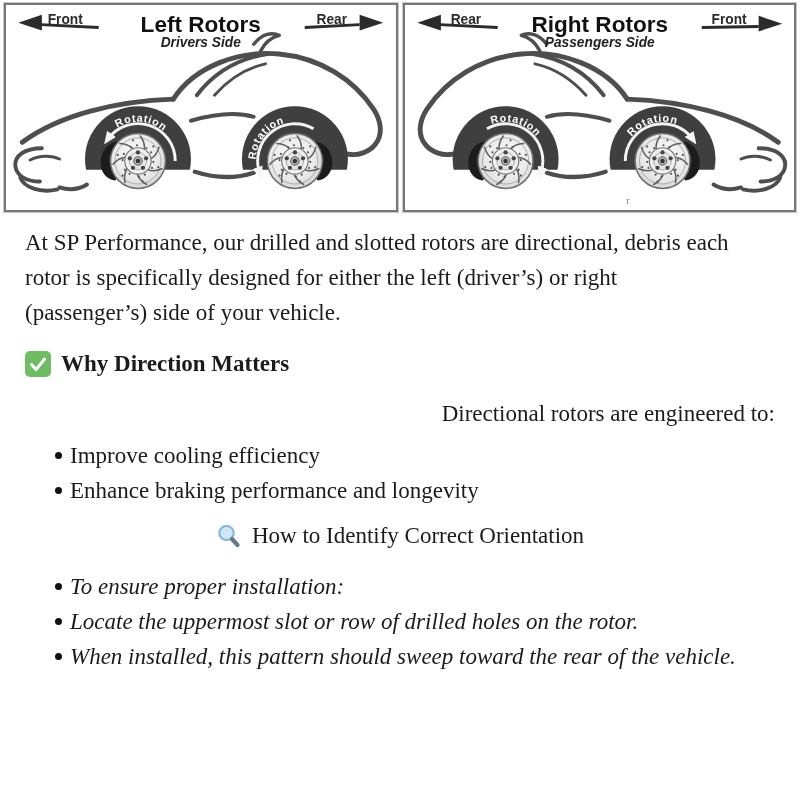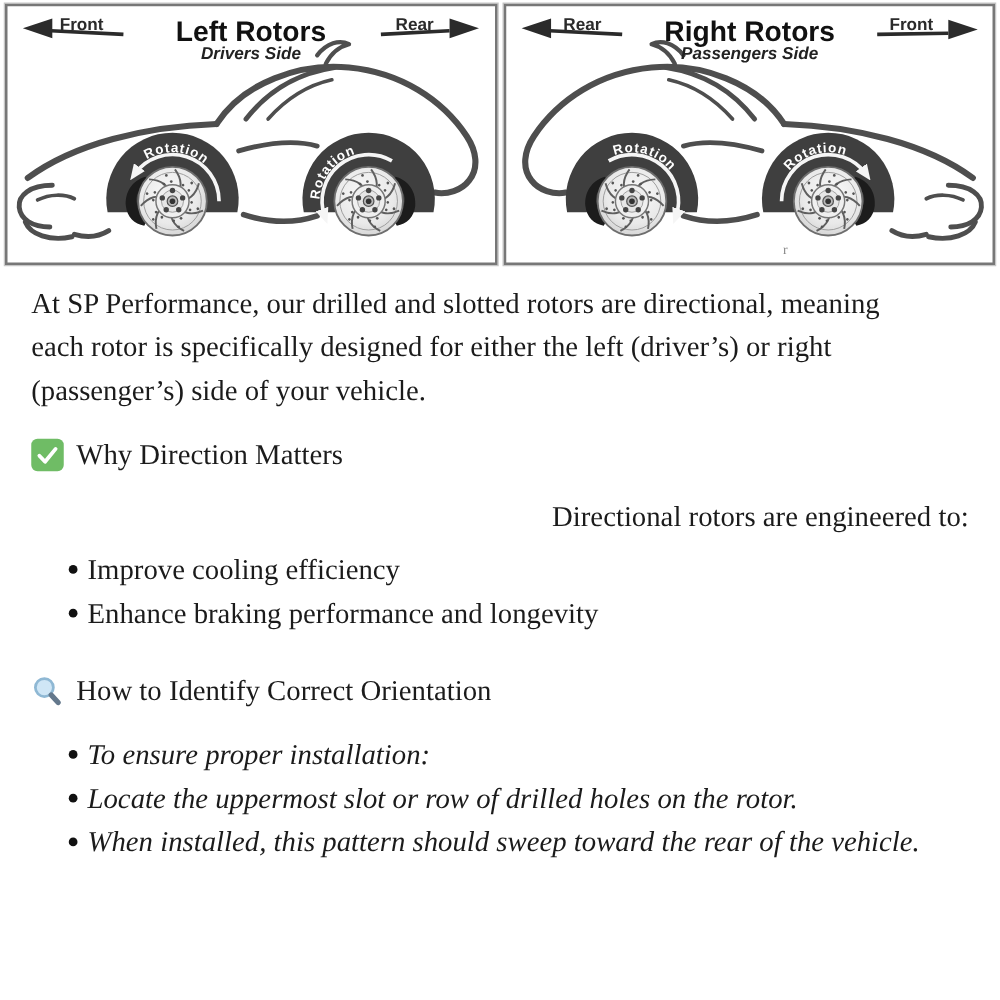--- a/index.html
+++ b/index.html
@@ -7,28 +7,28 @@
 
   
   .diagram{display:flex;gap:5px;padding:3px 4px 0 4px;height:209px;}
   .panel{flex:1;border:2px solid #777;box-shadow:0 0 0 1px #c6c6c6;background:#fff;position:relative;}
   .panel svg{display:block;width:100%;height:100%;}
 
   
   .content{margin:13px 25px 0 25px;font-size:23px;line-height:35px;}
   .intro{max-width:720px;margin:0;}
   .sec-head{display:flex;align-items:center;gap:10px;margin:16px 0 0 0;font-size:23px;line-height:35px;}
-  .sec-head.bold{font-weight:normal;}
+  .sec-head.bold{font-weight:bold;}
   .emoji{width:26px;height:26px;flex:0 0 26px;display:inline-block;}
   .check-box{background:#6fbc65;border-radius:5px;}
   .lead{margin:15px 0 0 0;text-align:right;}
   ul{list-style:none;margin:8px 0 0 0;padding:0 0 0 45px;max-width:690px;}
   li{position:relative;line-height:33px;margin:0 0 2px 0;}
   li::before{content:"";position:absolute;left:-15px;top:13px;width:7px;height:7px;border-radius:50%;background:#111;}
-  .sec2{margin-top:28px;}
+  .sec2{margin-top:11px;justify-content:center;}
   .ul2{margin-top:17px;font-style:italic;}
   .artifact{position:absolute;right:164px;bottom:4px;font-size:11px;color:#888;font-family:"Liberation Serif",serif;}
 </style>
 </head>
 <body>
 
 <div class="diagram">
 
   <div class="panel">
     <svg viewBox="0 0 392 209">
@@ -179,21 +179,21 @@
         <path d="M 300,23 L 358,22" stroke="#2b2b2b" stroke-width="3"></path>
         <polygon points="382,19 358,11 358,27"></polygon>
       </g>
     </svg>
     <span class="artifact">r</span>
   </div>
 </div>
 
 <div class="content">
 
-  <p class="intro">At SP Performance, our drilled and slotted rotors are directional, meaning each rotor is specifically designed for either the left (driver’s) or right (passenger’s) side of your vehicle.</p>
+  <p class="intro">At SP Performance, our drilled and slotted rotors are directional, debris each rotor is specifically designed for either the left (driver’s) or right (passenger’s) side of your vehicle.</p>
 
   <div class="sec-head bold">
     <span class="emoji check-box">
       <svg viewBox="0 0 24 24" width="26" height="26">
           <path d="M6,12.5 L10.2,17 L18,7.5" fill="none" stroke="#ffffff" stroke-width="2.8" stroke-linecap="round" stroke-linejoin="round"></path>
         </svg>
     </span>
     <span>Why Direction Matters</span>
   </div>
 

